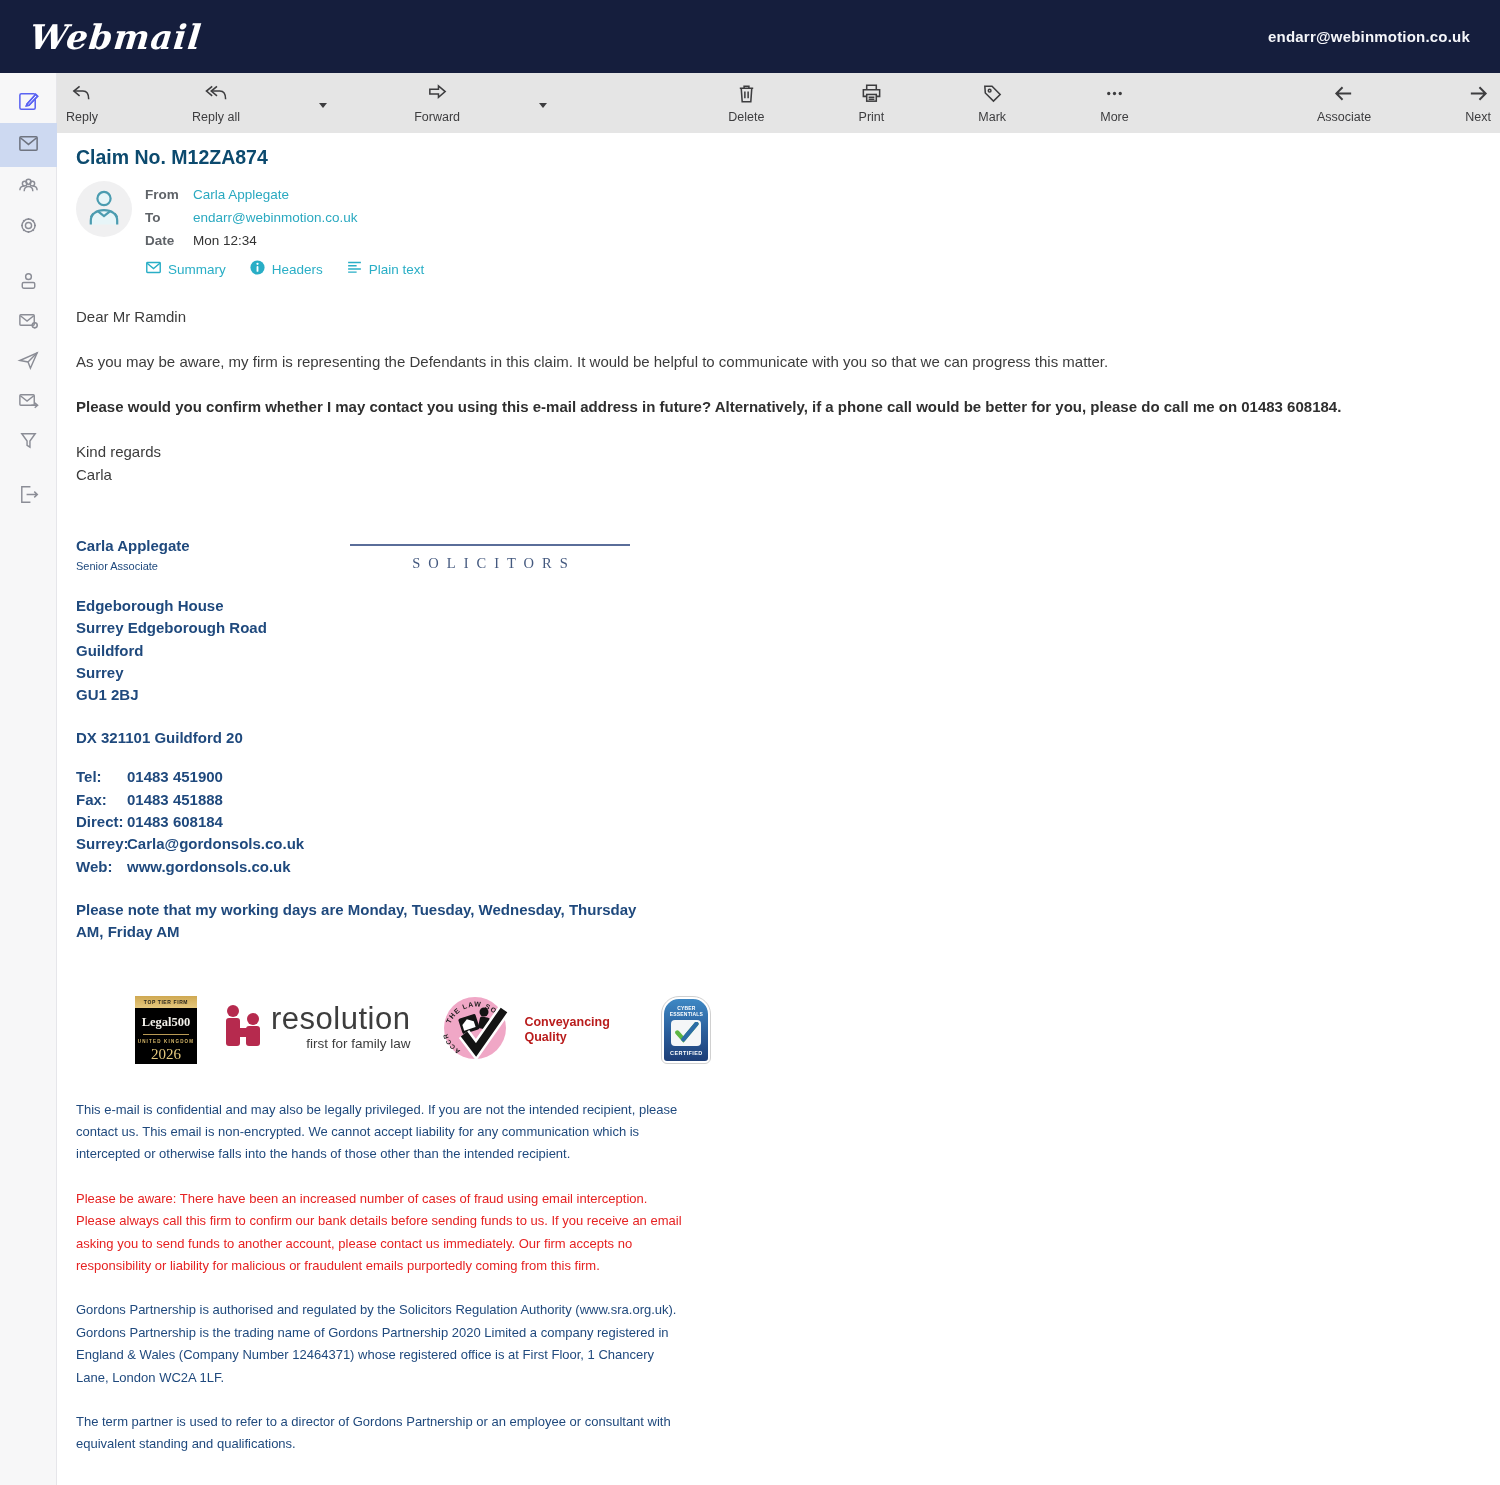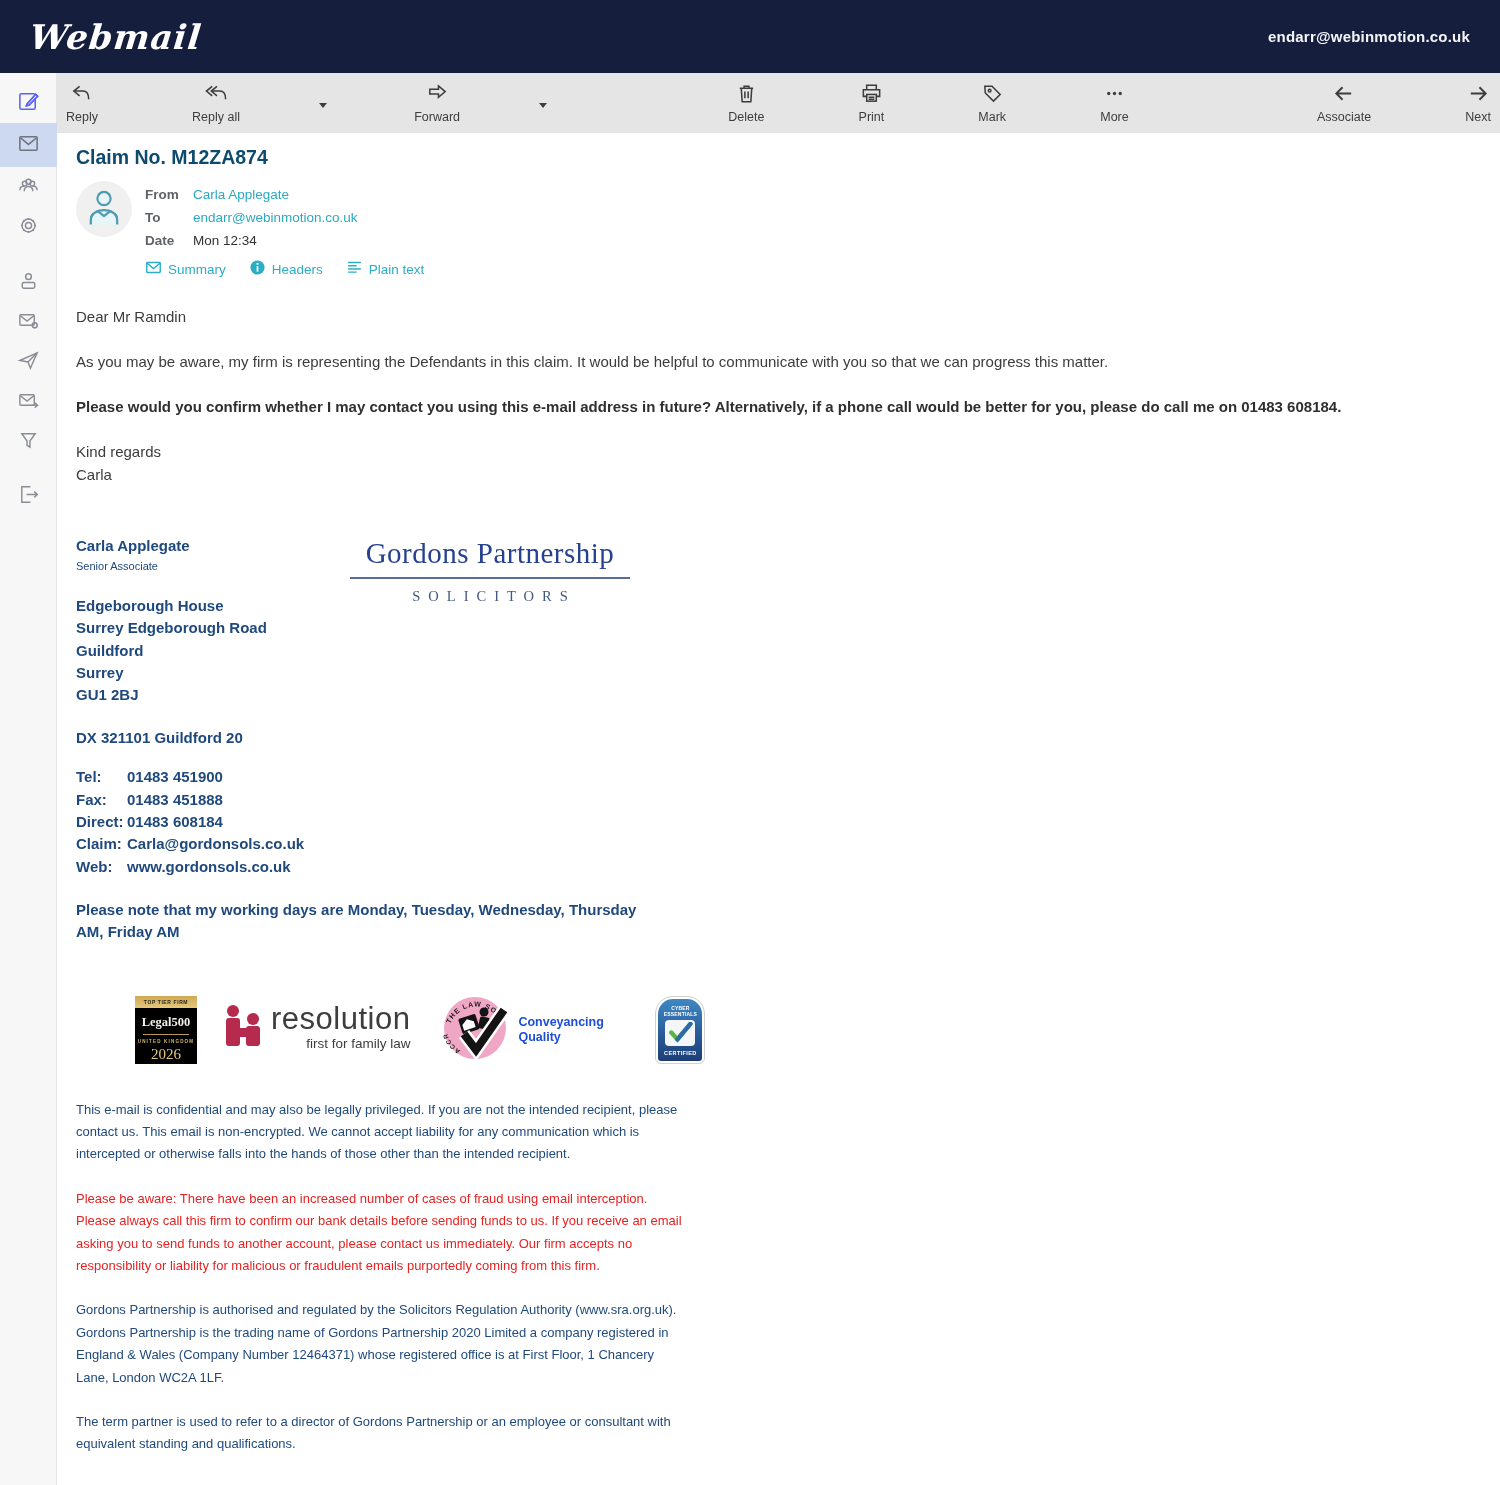--- a/index.html
+++ b/index.html
@@ -79,21 +79,21 @@
   .b-legal .l-year { color:#e5c87e; font-family:"Liberation Serif", serif; font-size:15px; font-weight:normal; margin-top:2px; }
 
   .b-resolution { margin-left:26px; display:flex; align-items:flex-start; flex:0 0 auto; }
   .b-resolution svg { width:40px; height:48px; }
   .res-text { margin-left:8px; }
   .res-name { color:#3d3d3d; font-size:31px; line-height:30px; letter-spacing:.5px; }
   .res-tag { color:#3d3d3d; font-size:13.5px; text-align:right; margin-top:2px; }
 
   .b-lawsoc { margin-left:28px; display:flex; align-items:center; flex:0 0 auto; }
   .b-lawsoc svg { width:78px; height:76px; }
-  .ls-label { color:#1d4ed8; font-size:12.5px; font-weight:bold; line-height:15px; width:92px; margin-left:2px; }
+  .ls-label { color:#b91c1c; font-size:12.5px; font-weight:bold; line-height:15px; width:92px; margin-left:8px; }
 
   .b-cyber { margin-left:46px; width:48px; height:66px; border-radius:17px 17px 5px 5px; background:linear-gradient(#3e88c4 0%, #2a5d9a 55%, #1d3e77 100%); border:2px solid #ffffff; outline:1px solid #d0d0d0; display:flex; flex-direction:column; align-items:center; flex:0 0 auto; }
   .b-cyber .c-top { color:#ffffff; font-size:5px; font-weight:bold; text-align:center; line-height:6px; margin-top:6px; letter-spacing:.2px; }
   .b-cyber .c-check { width:30px; height:26px; background:#f4f6f8; border-radius:4px; margin-top:3px; display:flex; align-items:center; justify-content:center; }
   .b-cyber .c-bottom { color:#ffffff; font-size:5.5px; font-weight:bold; letter-spacing:.4px; margin-top:4px; }
 
   
   .disclaimers { margin-top:33px; width:612px; font-size:13px; line-height:22.4px; color:#1F497D; }
   .disclaimers p { margin-bottom:22px; }
   .disclaimers p.red { color:#e62222; }
@@ -356,21 +356,20 @@
           <p class="strong">Please would you confirm whether I may contact you using this e-mail address in future? Alternatively, if a phone call would be better for you, please do call me on 01483 608184.</p>
           <p class="closing">Kind regards</p>
           <p>Carla</p>
         </div>
 
         <div class="sig">
           <div class="name">Carla Applegate</div>
           <div class="role">Senior Associate</div>
 
           <div class="firm-logo">
-            <div class="fl-name">Gordons Partnership</div>
             <div class="fl-rule"></div>
             <div class="fl-sub">SOLICITORS</div>
           </div>
 
           <div class="addr">
             <div>Edgeborough House</div>
             <div>Surrey Edgeborough Road</div>
             <div>Guildford</div>
             <div>Surrey</div>
             <div>GU1 2BJ</div>
@@ -384,21 +383,21 @@
             </div>
             <div class="contact-row">
               <span class="clabel">Fax:</span>
               <span>01483 451888</span>
             </div>
             <div class="contact-row">
               <span class="clabel">Direct:</span>
               <span>01483 608184</span>
             </div>
             <div class="contact-row">
-              <span class="clabel">Claim:</span>
+              <span class="clabel">Surrey:</span>
               <span>Carla@gordonsols.co.uk</span>
             </div>
             <div class="contact-row">
               <span class="clabel">Web:</span>
               <span>www.gordonsols.co.uk</span>
             </div>
           </div>
 
           <div class="workdays">Please note that my working days are Monday, Tuesday, Wednesday, Thursday AM, Friday AM</div>
         </div>

